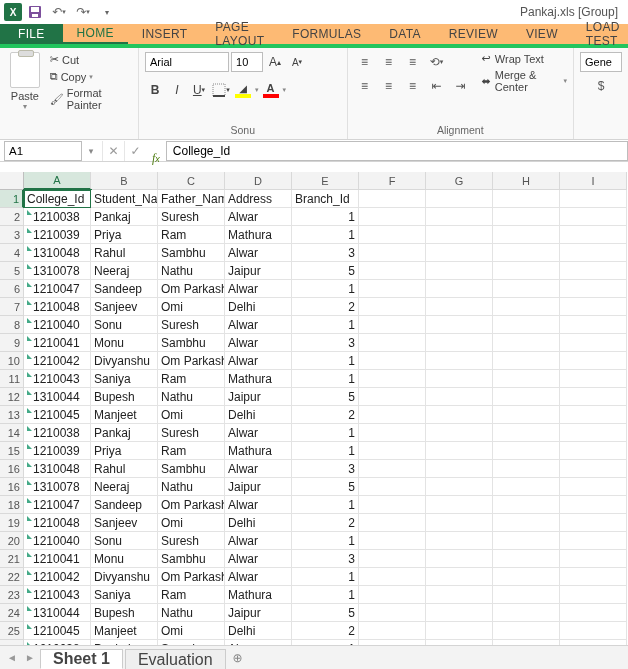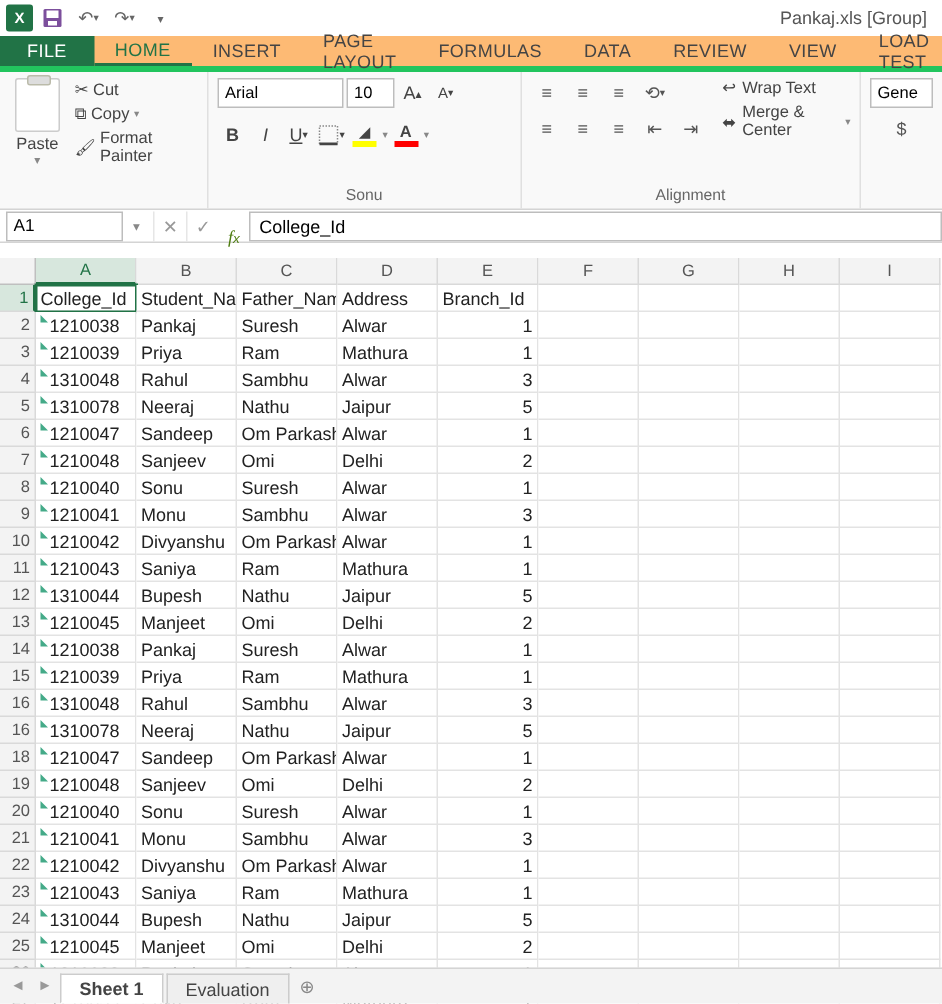--- a/index.html
+++ b/index.html
@@ -63,21 +63,21 @@
   .colhdr.sel{background:#d7e7dd;border-bottom:2px solid #217346;color:#217346;}
   .rowhdr.selr{background:#d7e7dd;border-right:2px solid #217346;color:#217346;}
   .cell { border-right:1px solid #e3e3e3; border-bottom:1px solid #e3e3e3; height:18px; padding:0 3px; display:flex; align-items:center; color:#222; font-size:12px; white-space:nowrap; overflow:hidden; background:#fff;}
   .cell.hdrcell{font-weight:normal;}
   .cell.num{justify-content:flex-end;}
   .cell.active{outline:2px solid #217346;outline-offset:-1px;background:#fff;}
   .cell .igm{display:inline-block;width:0;height:0;border-left:5px solid #4a8; border-top:5px solid transparent; margin-right:1px; transform:translateY(-4px) rotate(0deg);} 
   
   .sheetbar { position:absolute; bottom:0; left:0; right:0; height:24px; border-top:1px solid #d4d4d4; background:#f3f3f3; display:flex; align-items:center; padding:0 4px; gap:2px;}
   .navbtn{width:16px;height:16px;display:flex;align-items:center;justify-content:center;color:#999;font-size:10px;cursor:pointer;}
-  .sheettab{height:20px;padding:0 12px;display:flex;align-items:center;border:1px solid #ccc;border-bottom:none;font-size:12px;cursor:pointer;background:#efefef;margin-top:3px;}
+  .sheettab{height:20px;padding:0 12px;display:flex;align-items:center;border:1px solid #ccc;border-bottom:none;font-size:16px;cursor:pointer;background:#efefef;margin-top:3px;}
   .sheettab.active{background:#fff;font-weight:bold;border-bottom:1px solid #fff;}
   .newsheet{width:20px;color:#888;text-align:center;cursor:pointer;}
   svg{display:block;}
 </style>
 </head>
 <body>
 
 <div class="titlebar">
   <div class="qat">
     <span class="xl">X</span>

